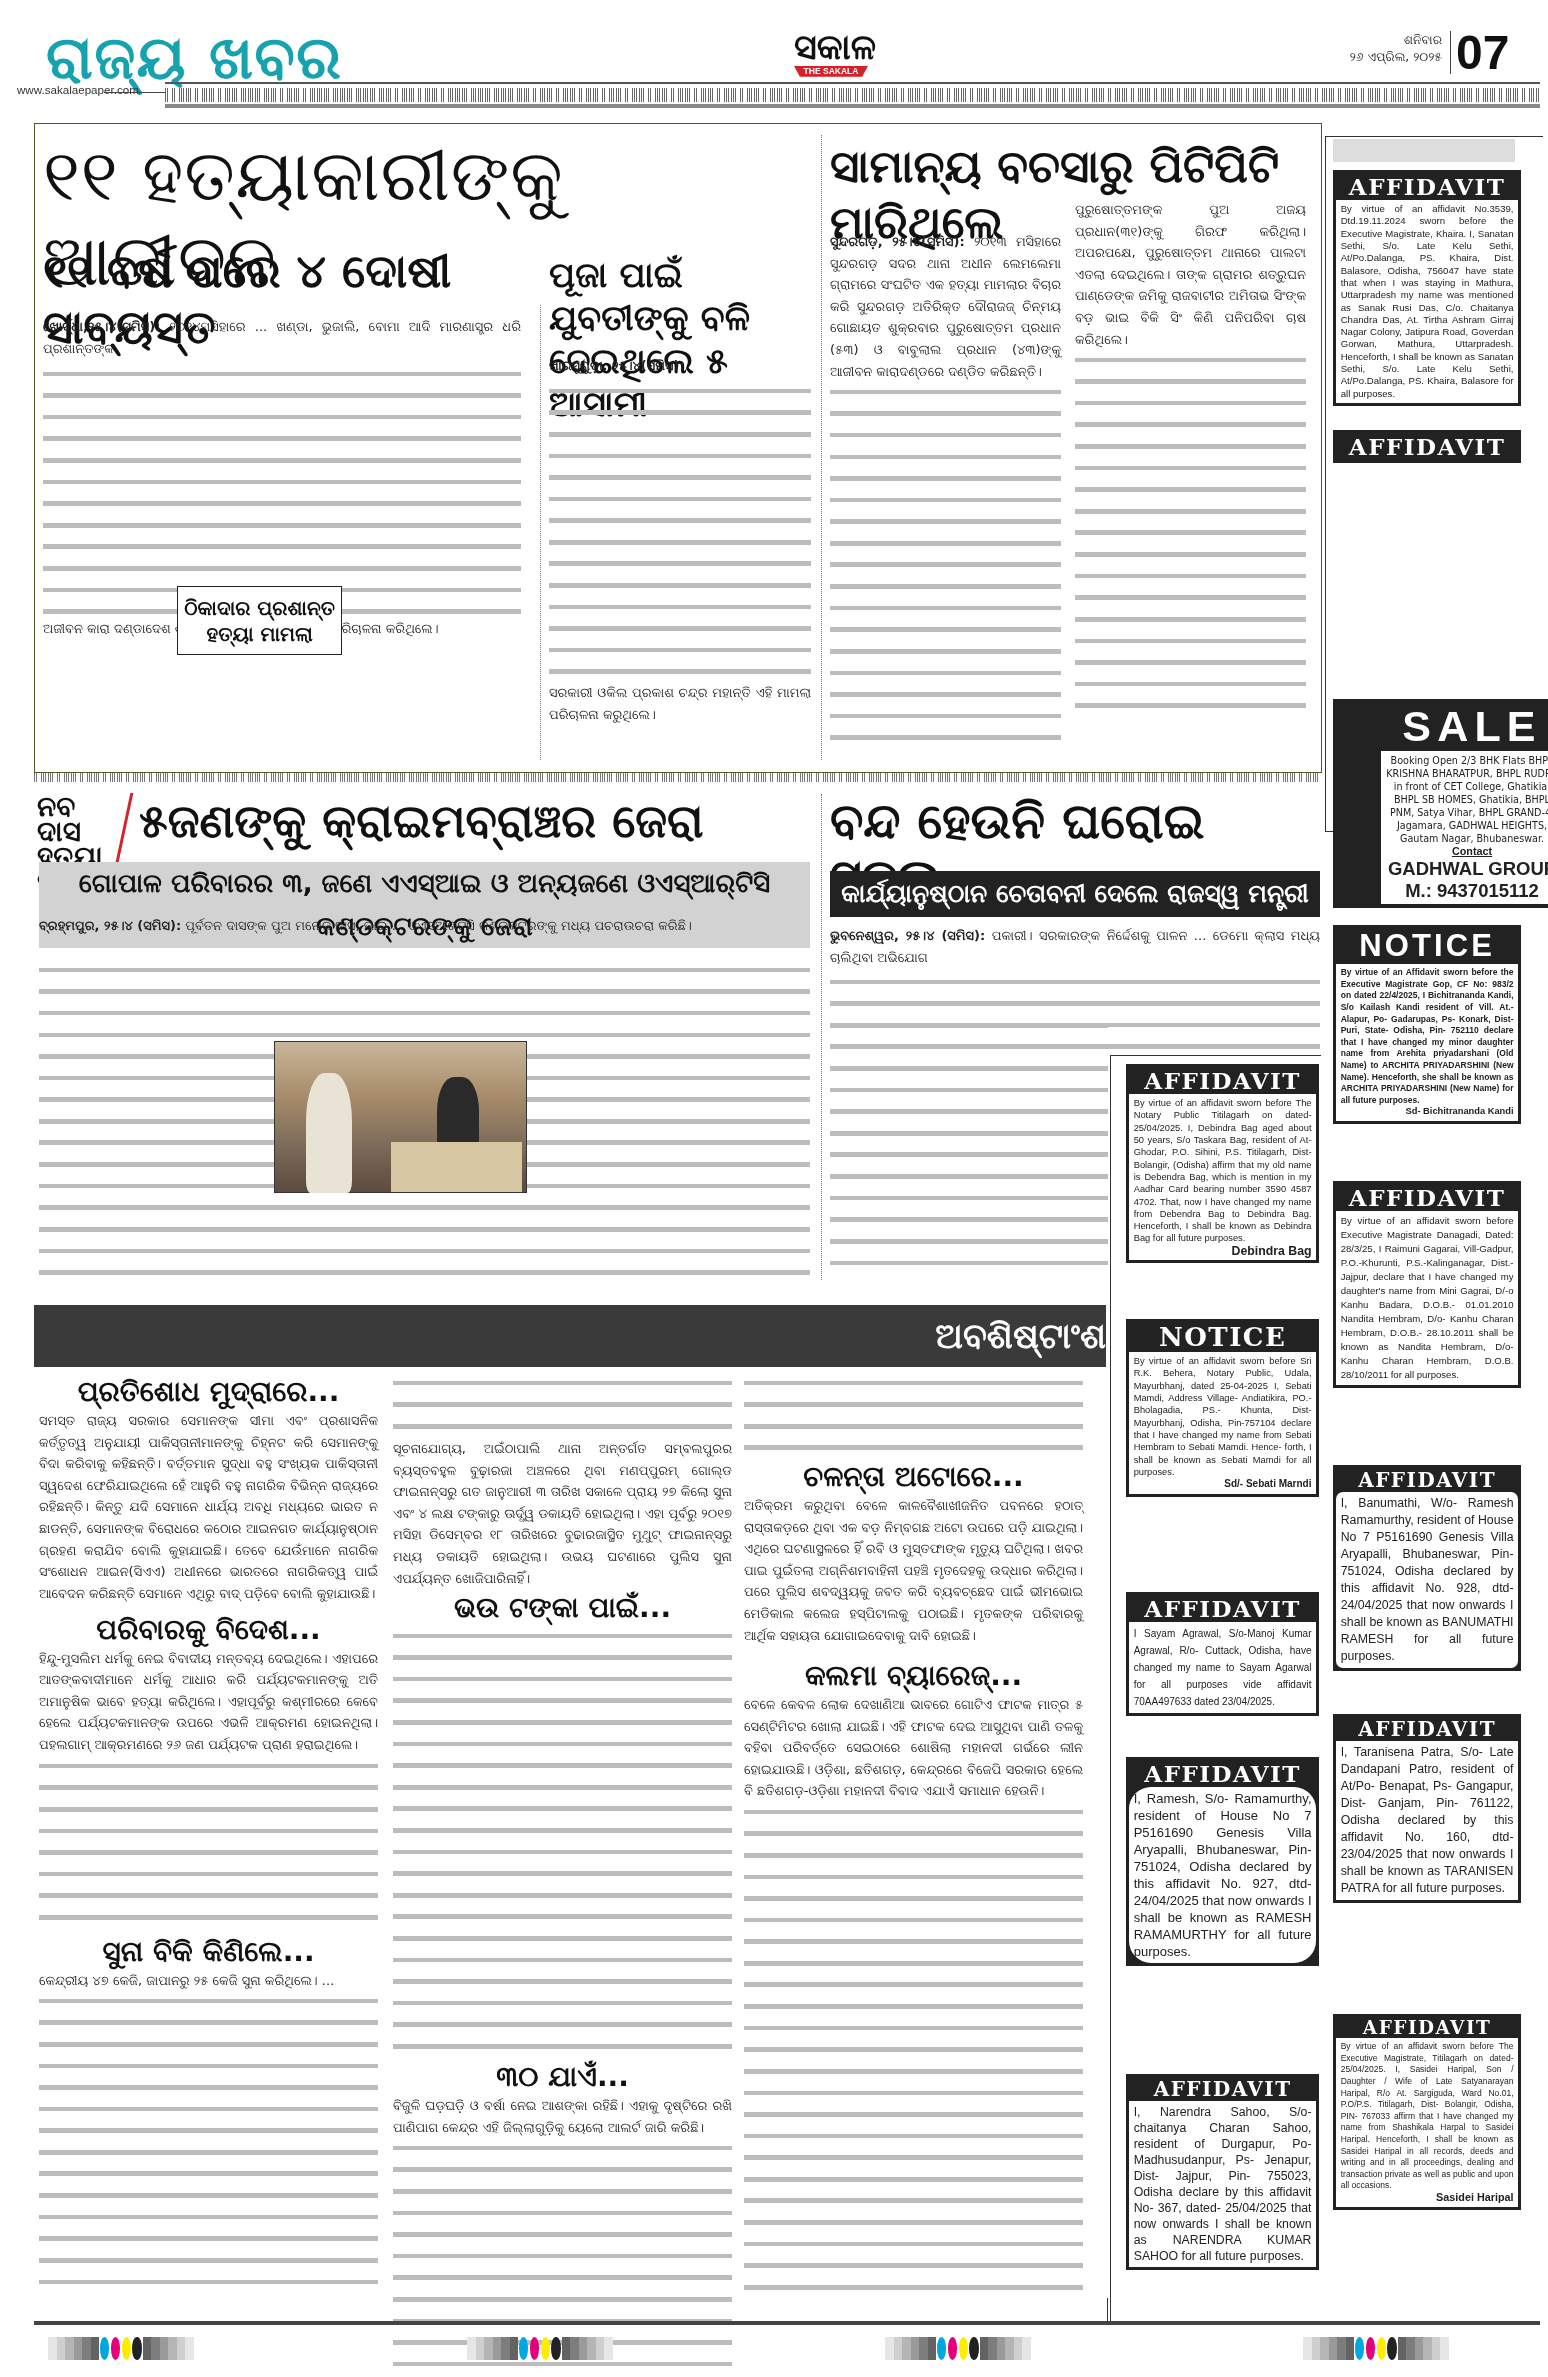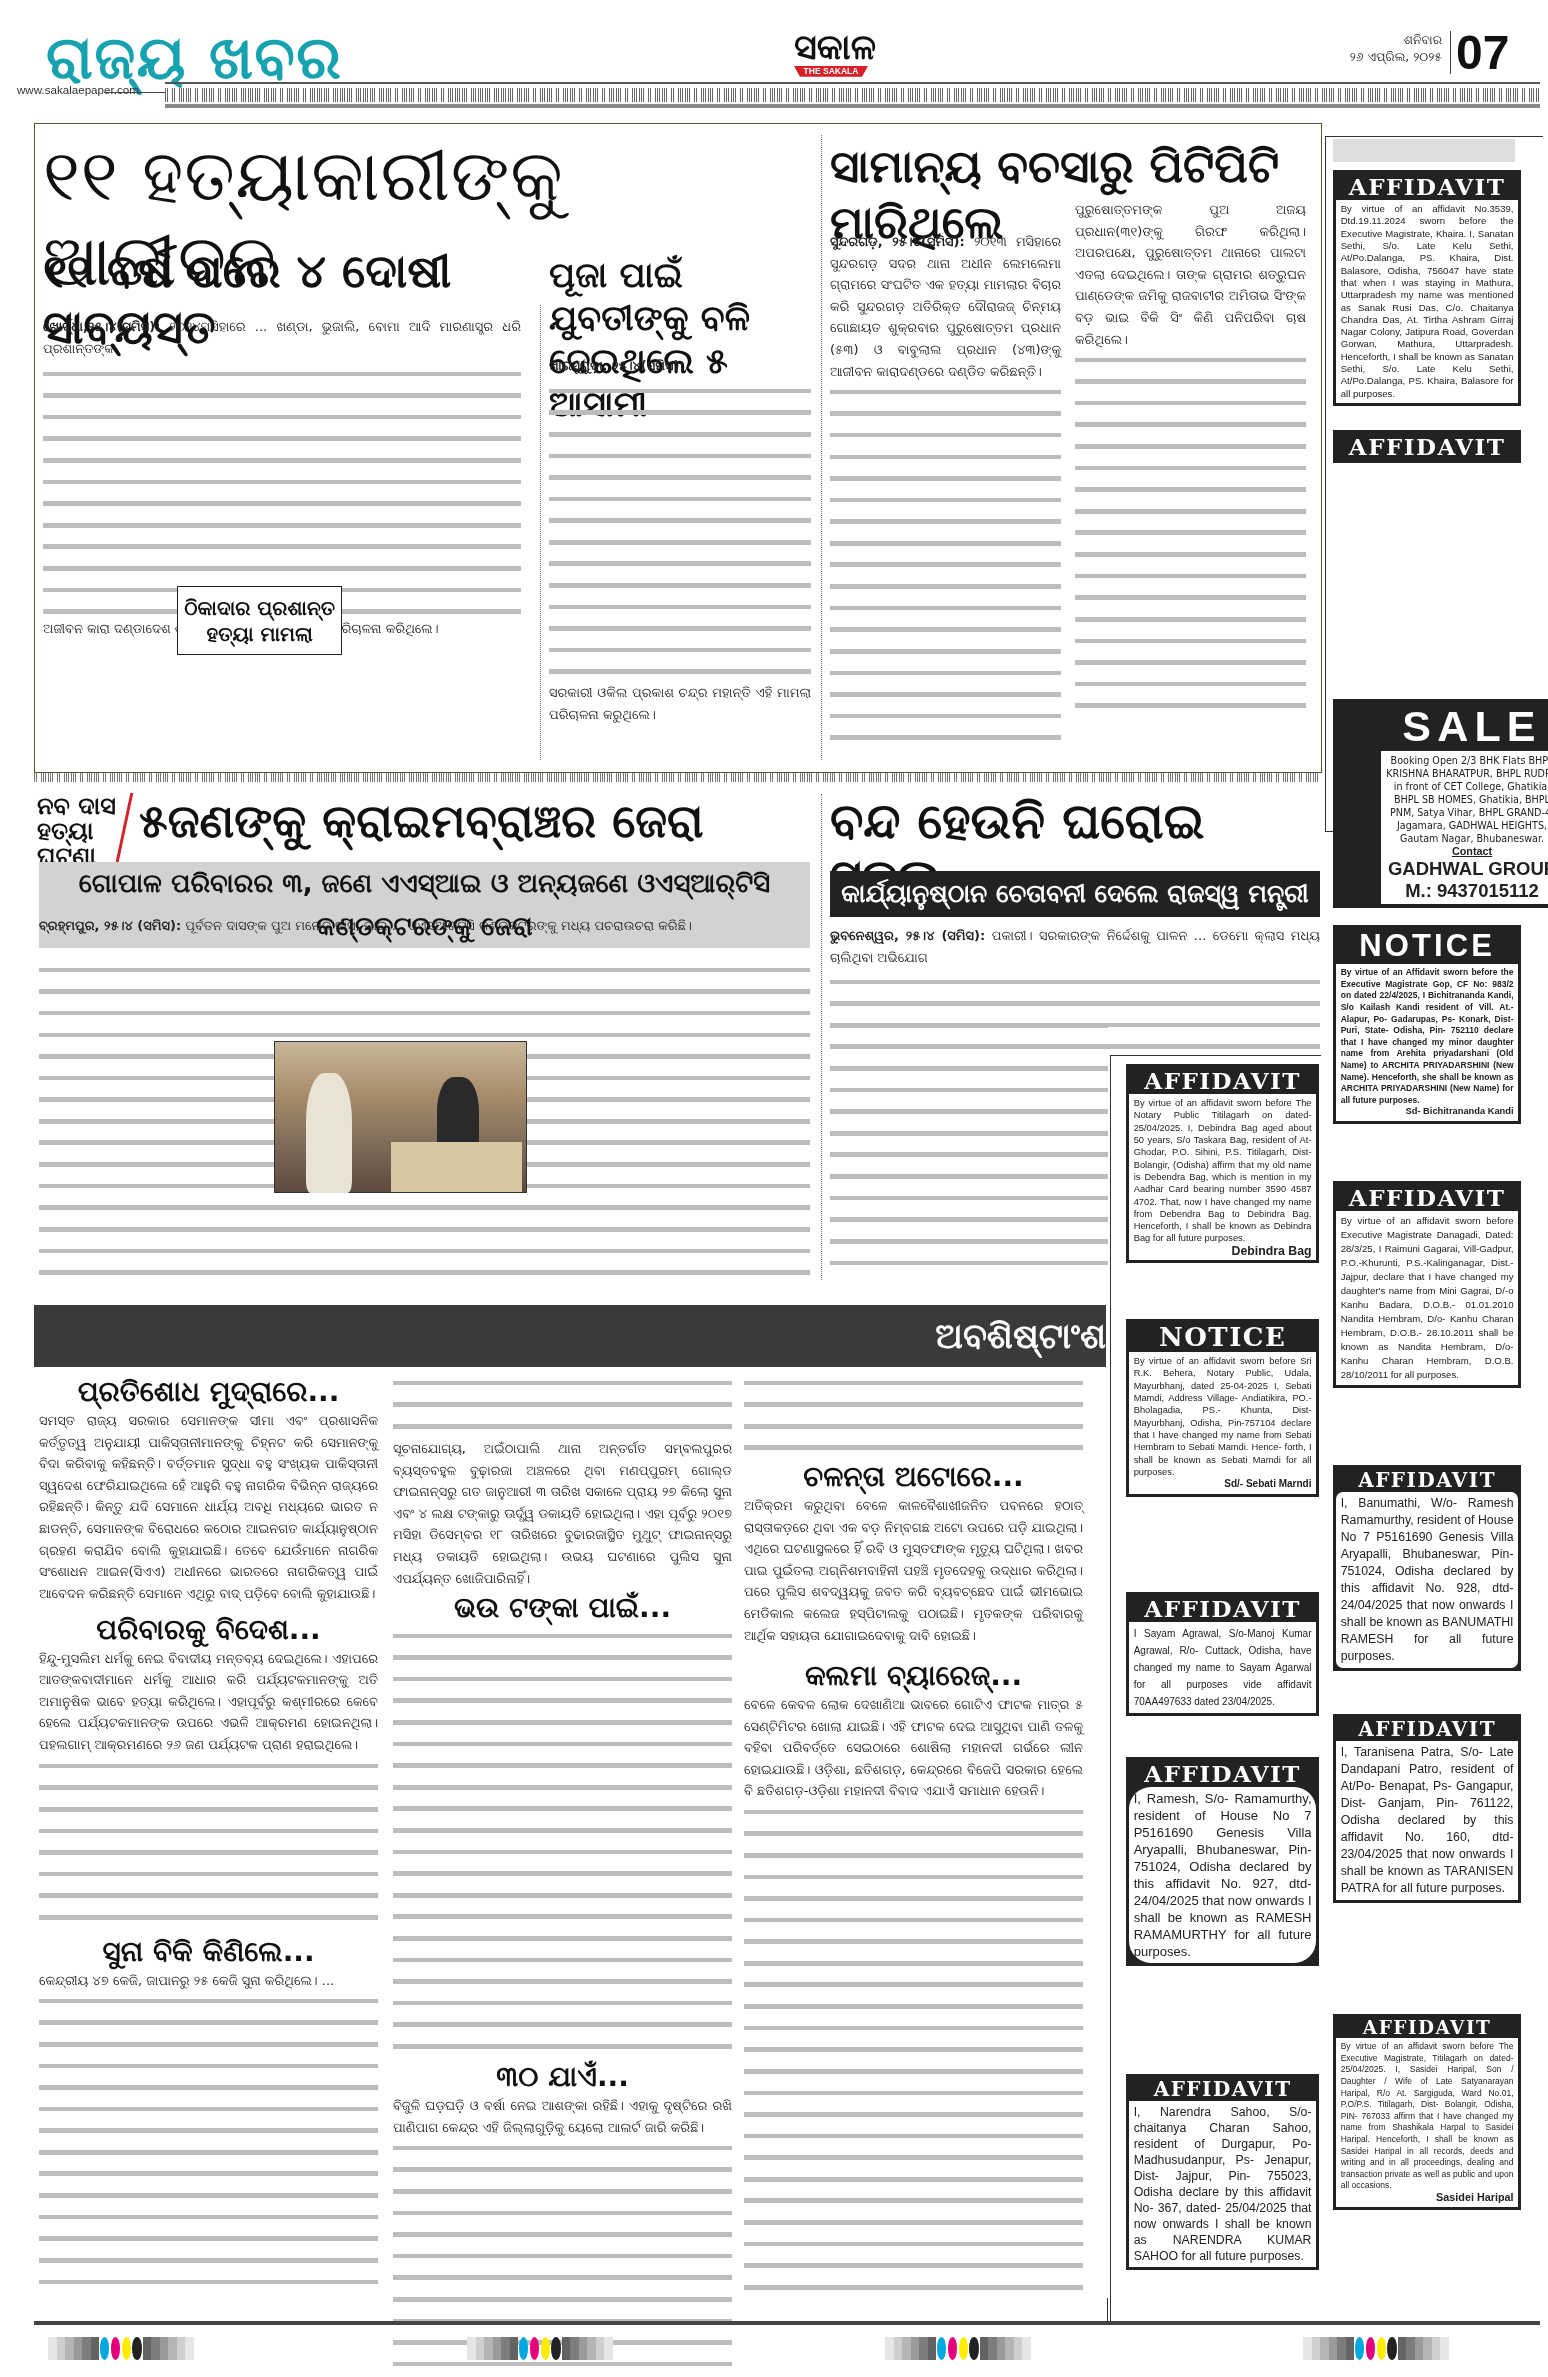--- a/index.html
+++ b/index.html
@@ -22,21 +22,21 @@
   .frame{border:0.8px solid #4c5a24;}
   .dotv{border-left:1.5px dotted #777;}
   .col-text{font-size:13px;line-height:21.6px;color:#222;text-align:justify;}
   .filler{color:#333;}
   .headline-xl{font-size:71px;font-weight:normal;line-height:85px;color:#111;letter-spacing:0.8px;}
   .headline-l{font-size:46px;font-weight:bold;line-height:56px;color:#111;}
   .headline-m{font-size:35px;font-weight:bold;line-height:43px;color:#111;}
   .subhead-grey{background:#d2d2d2;font-size:26px;font-weight:bold;text-align:center;color:#111;line-height:43px;}
   .subhead-black{background:#222;color:#fff;font-size:28px;font-weight:bold;text-align:center;line-height:46px;}
   .highlight-box{background:#fff;border:1.5px solid #222;text-align:center;font-size:20px;font-weight:bold;color:#111;line-height:26px;padding:7.7px 4.6px;}
-  .kicker{font-size:24px;font-weight:bold;line-height:25px;color:#111;}
+  .kicker{font-size:28px;font-weight:bold;line-height:25px;color:#111;}
   .slash{width:3.1px;height:69px;background:#d6202a;transform:skewX(-12deg);}
   .photo{background:linear-gradient(180deg,#c8b79a 0%,#a88d6b 35%,#7b6a58 70%,#5c4b3e 100%);border:0.8px solid #333;}
   .photo .person{position:absolute;border-radius:40% 40% 10% 10%;}
   .band{background:#3a3a3a;color:#fff;font-size:35px;font-weight:bold;text-align:right;line-height:62px;}
   .sub-heading{font-size:28px;font-weight:bold;text-align:center;color:#111;line-height:37px;}
   .stripe{height:9.3px;background:repeating-linear-gradient(90deg,#777 0 0.8px,#fff 0.8px 2.3px);}
 
   
   .ad{background:#222;padding:3.1px;}
   .ad-title{color:#fff;font-family:"DejaVu Serif",serif;font-weight:bold;text-align:center;letter-spacing:1.5px;}

